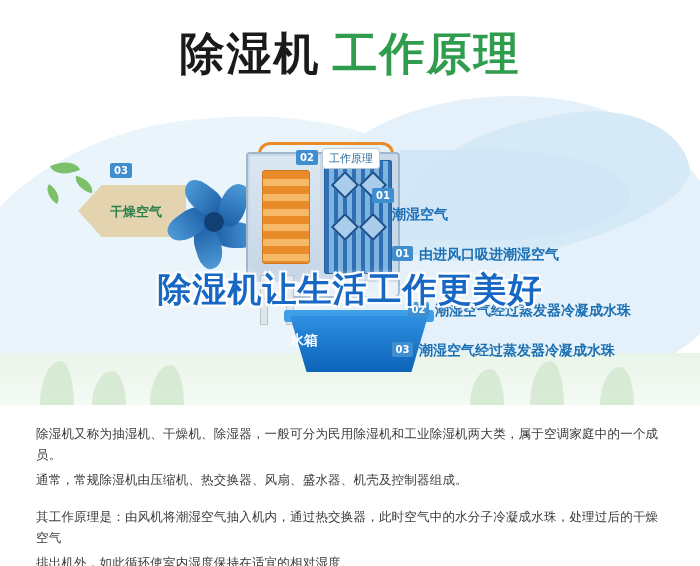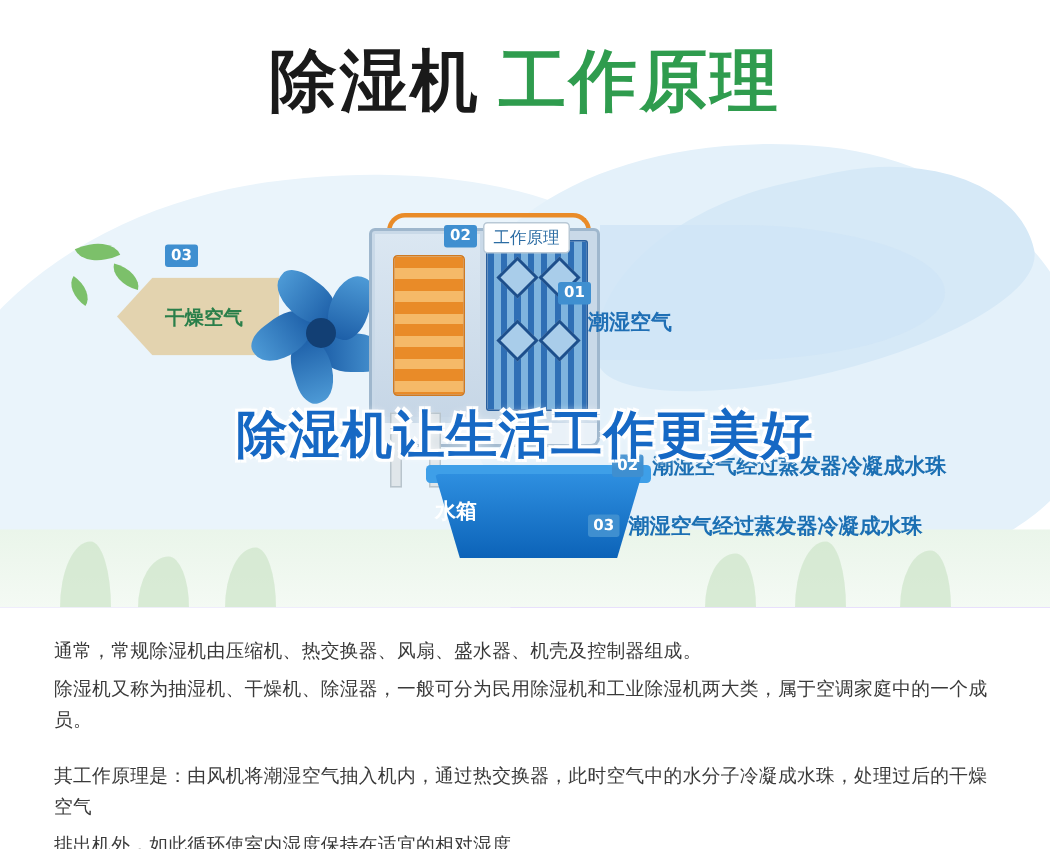--- a/index.html
+++ b/index.html
@@ -456,33 +456,36 @@
     <div class="tank"></div>
     <div class="tank-label">水箱</div>
 
     <div class="badge" style="left:296px; top:150px;">02</div>
     <div class="tag-box" style="left:322px; top:148px;">工作原理</div>
 
     <div class="right-flow"></div>
     <div class="badge" style="left:372px; top:188px;">01</div>
     <div class="right-flow-label">潮湿空气</div>
 
+    <div class="bullet-row" style="left:392px; top:246px;">
+      <span class="bnum">01</span><span>由进风口吸进潮湿空气</span>
+    </div>
     <div class="bullet-row" style="left:392px; top:302px;margin-left:16px;">
       <span class="bnum">02</span><span>潮湿空气经过蒸发器冷凝成水珠</span>
     </div>
     <div class="bullet-row" style="left:392px; top:342px;">
       <span class="bnum">03</span><span>潮湿空气经过蒸发器冷凝成水珠</span>
     </div>
 
     <div id="banner">
       <span class="banner-text">除湿机让生活工作更美好</span>
     </div>
   </div>
 
   <div id="body-copy">
+    <p>除湿机又称为抽湿机、干燥机、除湿器，一般可分为民用除湿机和工业除湿机两大类，属于空调家庭中的一个成员。</p>
     <p>通常，常规除湿机由压缩机、热交换器、风扇、盛水器、机壳及控制器组成。</p>
-    <p>除湿机又称为抽湿机、干燥机、除湿器，一般可分为民用除湿机和工业除湿机两大类，属于空调家庭中的一个成员。</p>
     <div class="gap"></div>
     <p>其工作原理是：由风机将潮湿空气抽入机内，通过热交换器，此时空气中的水分子冷凝成水珠，处理过后的干燥空气</p>
     <p>排出机外，如此循环使室内湿度保持在适宜的相对湿度。</p>
   </div>
 
 </div>
 
 </body></html>

